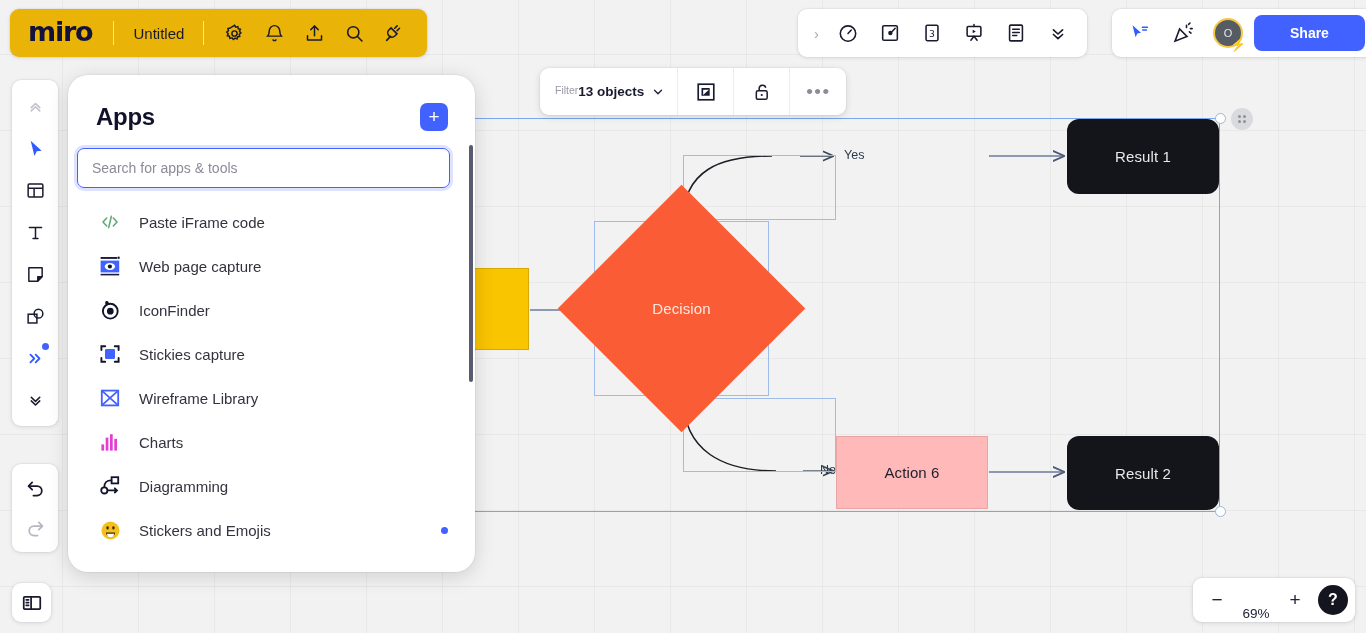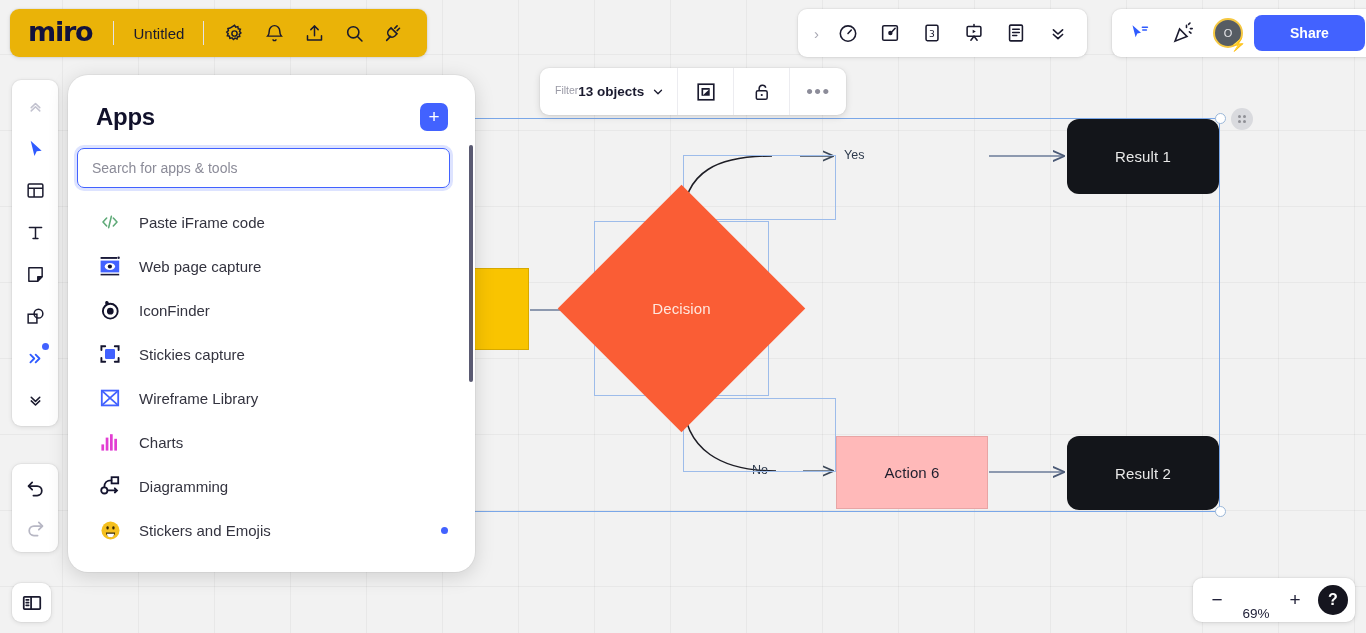--- a/index.html
+++ b/index.html
@@ -272,21 +272,21 @@
 
       <path d="M683,396 C683,452 724,471 776,471" fill="none" stroke="#1d1d25" stroke-width="1.5"></path>
       <line x1="803" y1="471" x2="833" y2="471" stroke="#3b4757" stroke-width="1.3" marker-end="url(#ahd)"></line>
 
       <line x1="989" y1="156" x2="1064" y2="156" stroke="#6b7b99" stroke-width="1.4" marker-end="url(#ah)"></line>
 
       <line x1="989" y1="472" x2="1064" y2="472" stroke="#6b7b99" stroke-width="1.4" marker-end="url(#ah)"></line>
     </svg>
 
     <div class="edge-label" style="left:804px;top:148px;margin-left:40px;">Yes</div>
-    <div class="edge-label" style="left:752px;top:463px;">No</div>
+    <div class="edge-label" style="left:820px;top:463px;">No</div>
 
     <div class="sel-box sb-yes"></div>
     <div class="sel-box sb-no"></div>
     <div class="sel-box sb-decision"></div>
 
     <div class="node n-start">
       <span class="node-label"></span>
     </div>
 
     <div class="node n-decision">

